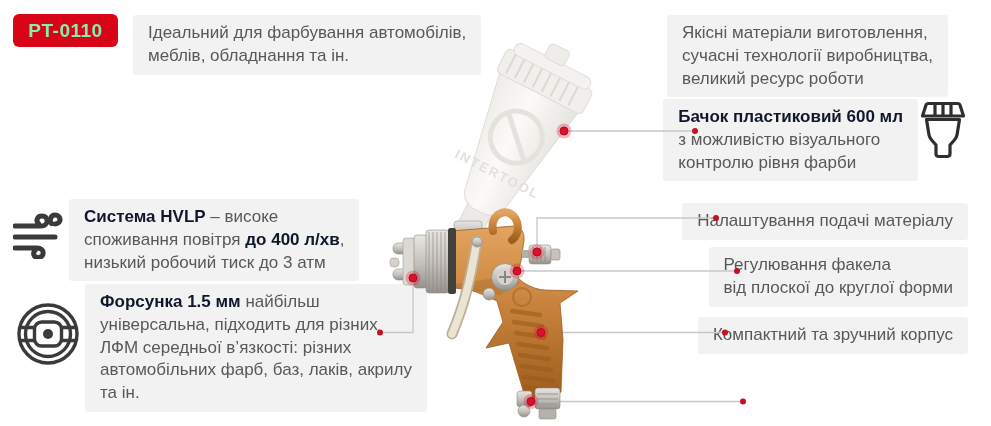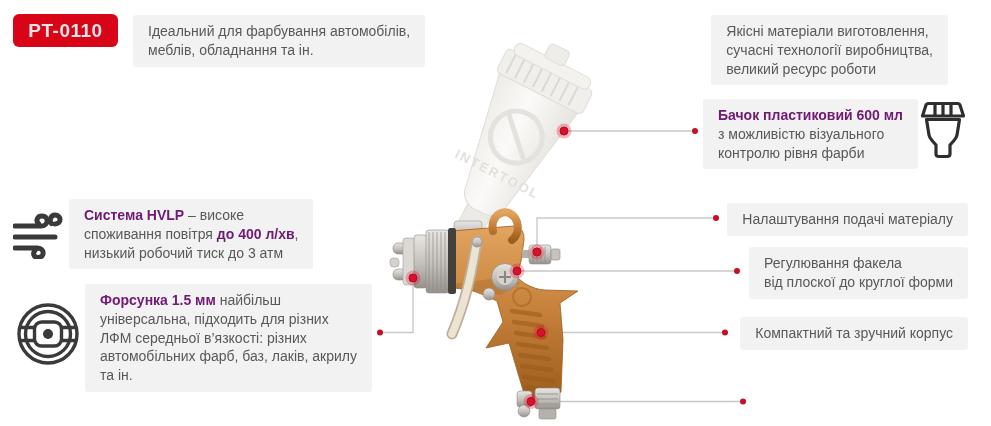--- a/index.html
+++ b/index.html
@@ -1,23 +1,23 @@
 <!DOCTYPE html>
 <html><head>
 <meta charset="utf-8">
 <style>
   html,body{margin:0;padding:0;background:#ffffff;}
   .stage{position:relative;width:991px;height:426px;background:#ffffff;overflow:hidden;
          font-family:"Liberation Sans","DejaVu Sans",sans-serif;}
   .badge{position:absolute;left:13px;top:14px;width:105px;height:33px;background:#d80418;
-         color:#e5e5e5;font-weight:bold;font-size:19px;line-height:33px;text-align:center;
+         color:#86efac;font-weight:bold;font-size:19px;line-height:33px;text-align:center;
          border-radius:6px;letter-spacing:.5px;}
-  .box{position:absolute;background:#f2f2f2;color:#585858;font-size:14px;line-height:1.34;
+  .box{position:absolute;background:#f2f2f2;color:#585858;font-size:17px;line-height:1.34;
        padding:7px 15px;border-radius:3px;white-space:pre;}
-  .box b{color:#701a75;font-weight:bold;}
+  .box b{color:#0f172a;font-weight:bold;}
   .icon{position:absolute;}
   .art{position:absolute;left:0;top:0;pointer-events:none;}
 </style>
 </head>
 <body>
 
 <div class="stage">
 
   <div class="badge">PT-0110</div>
 

